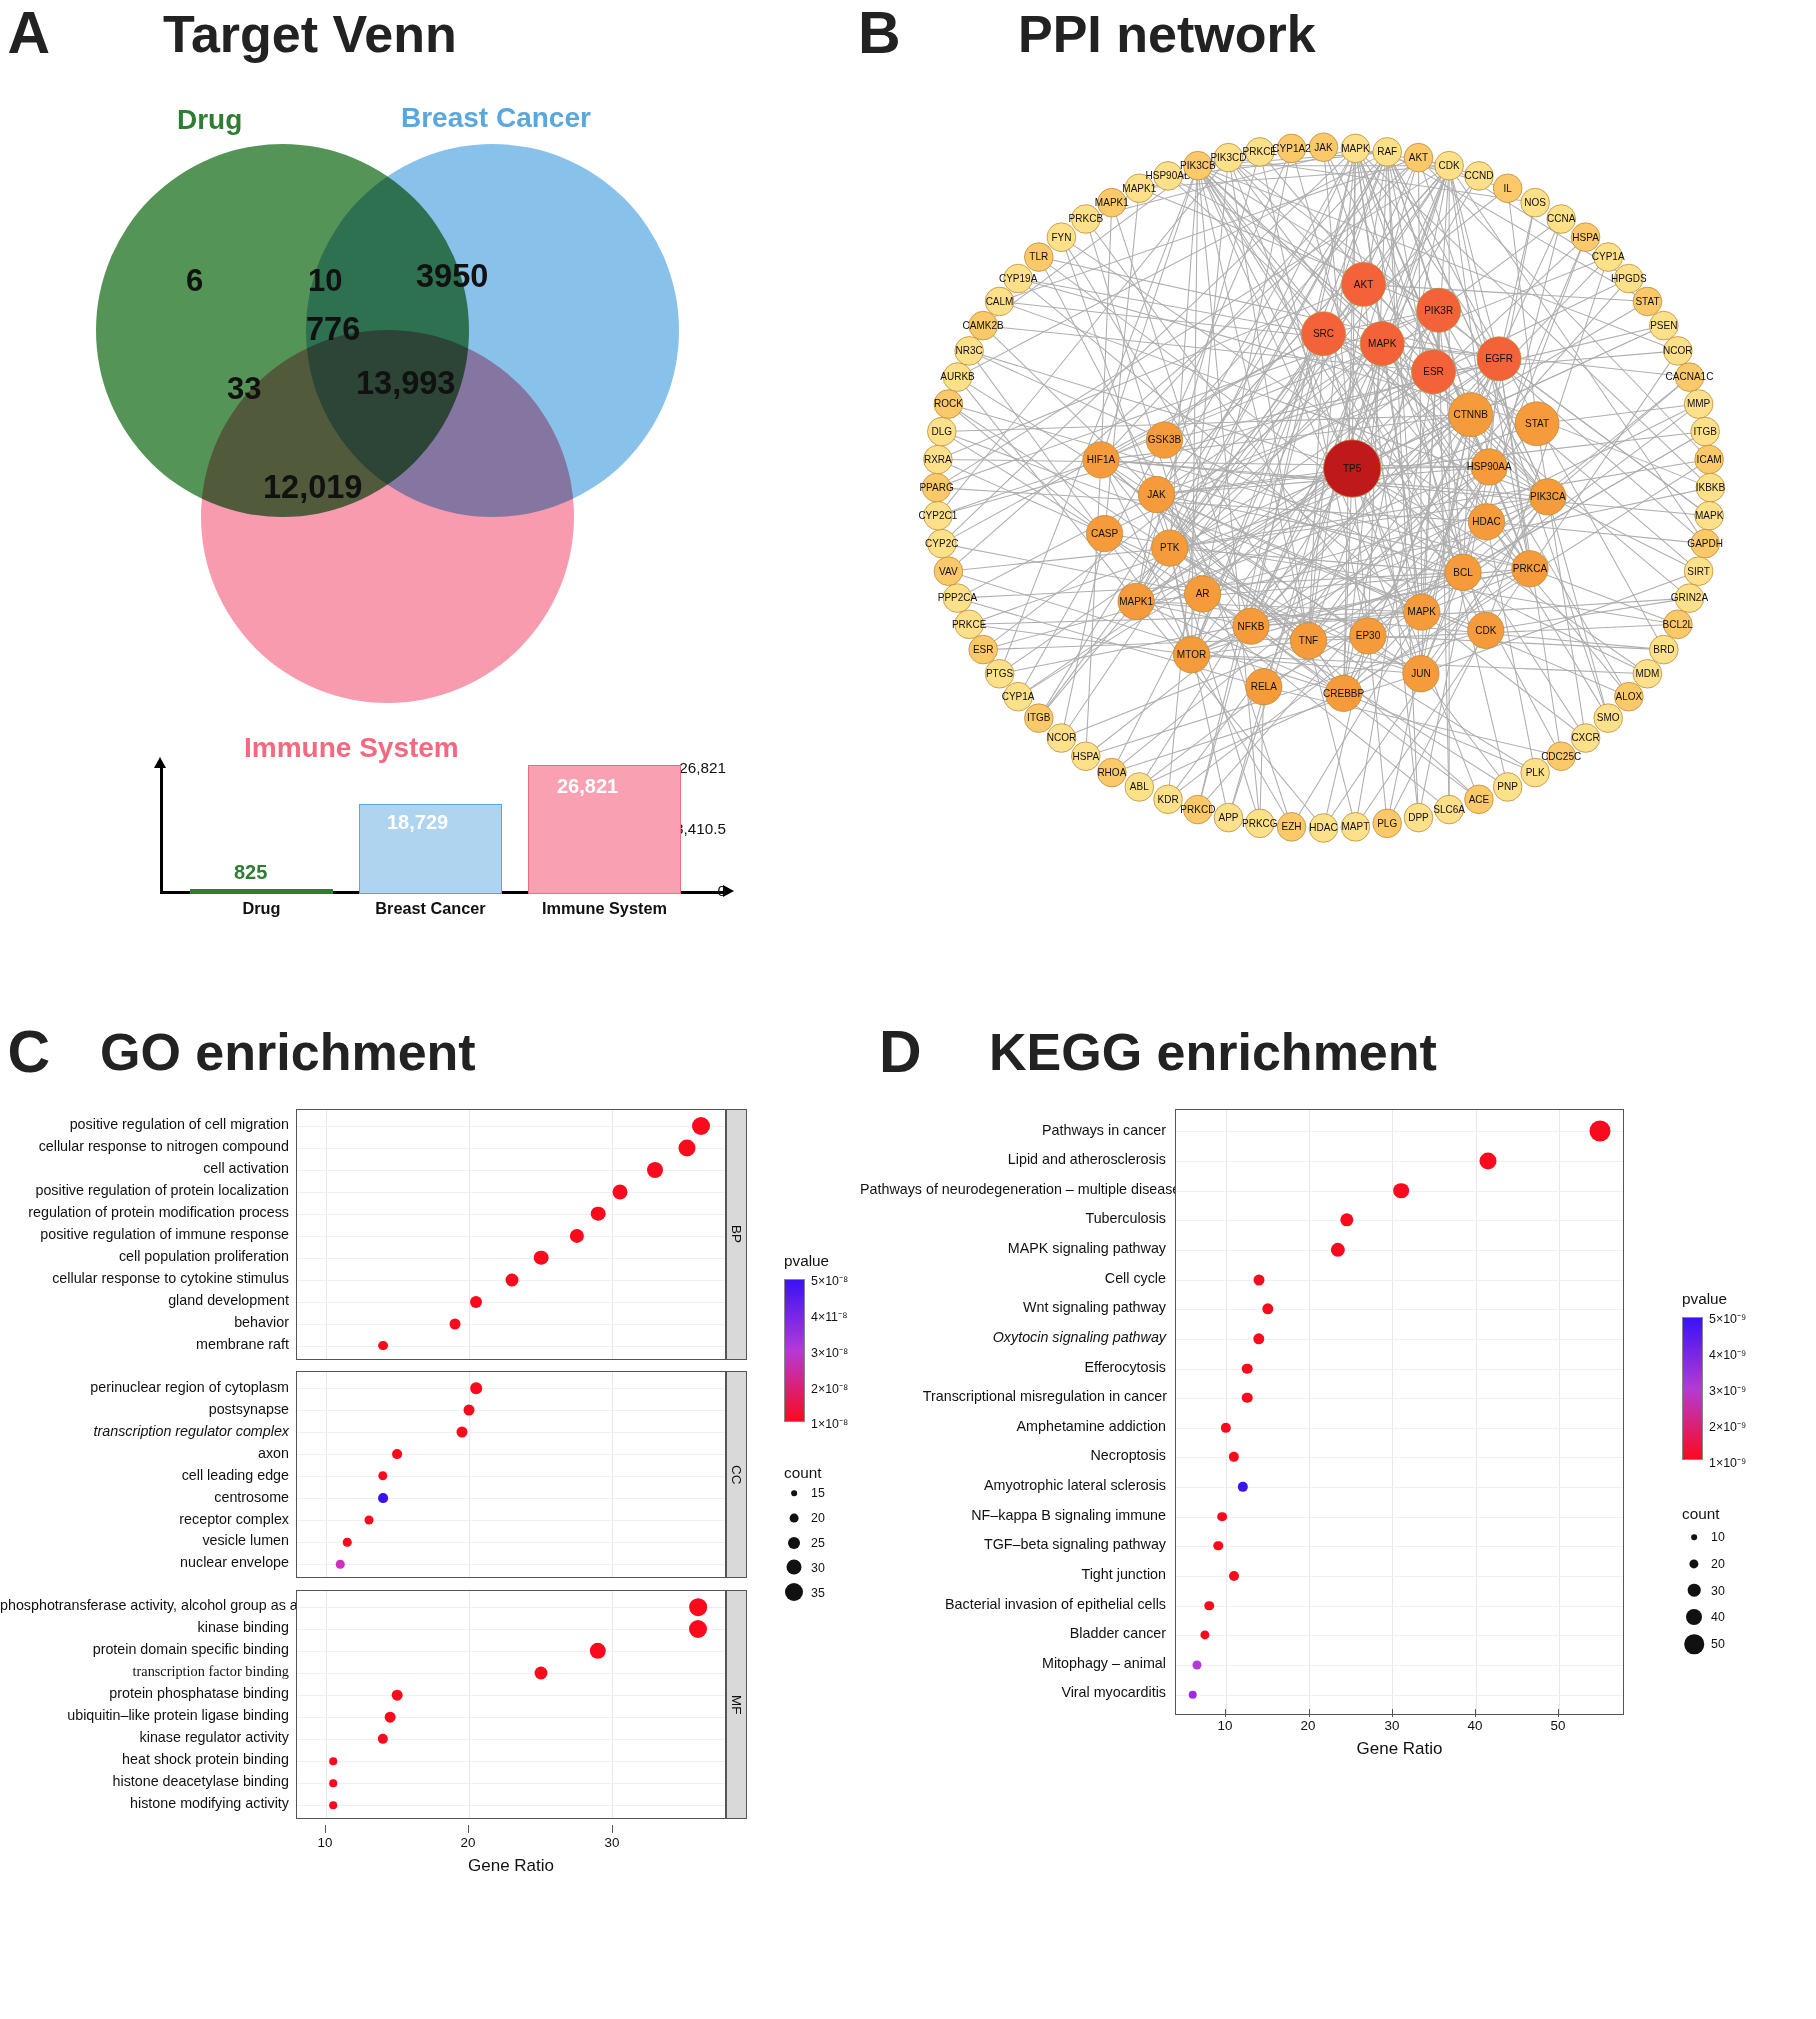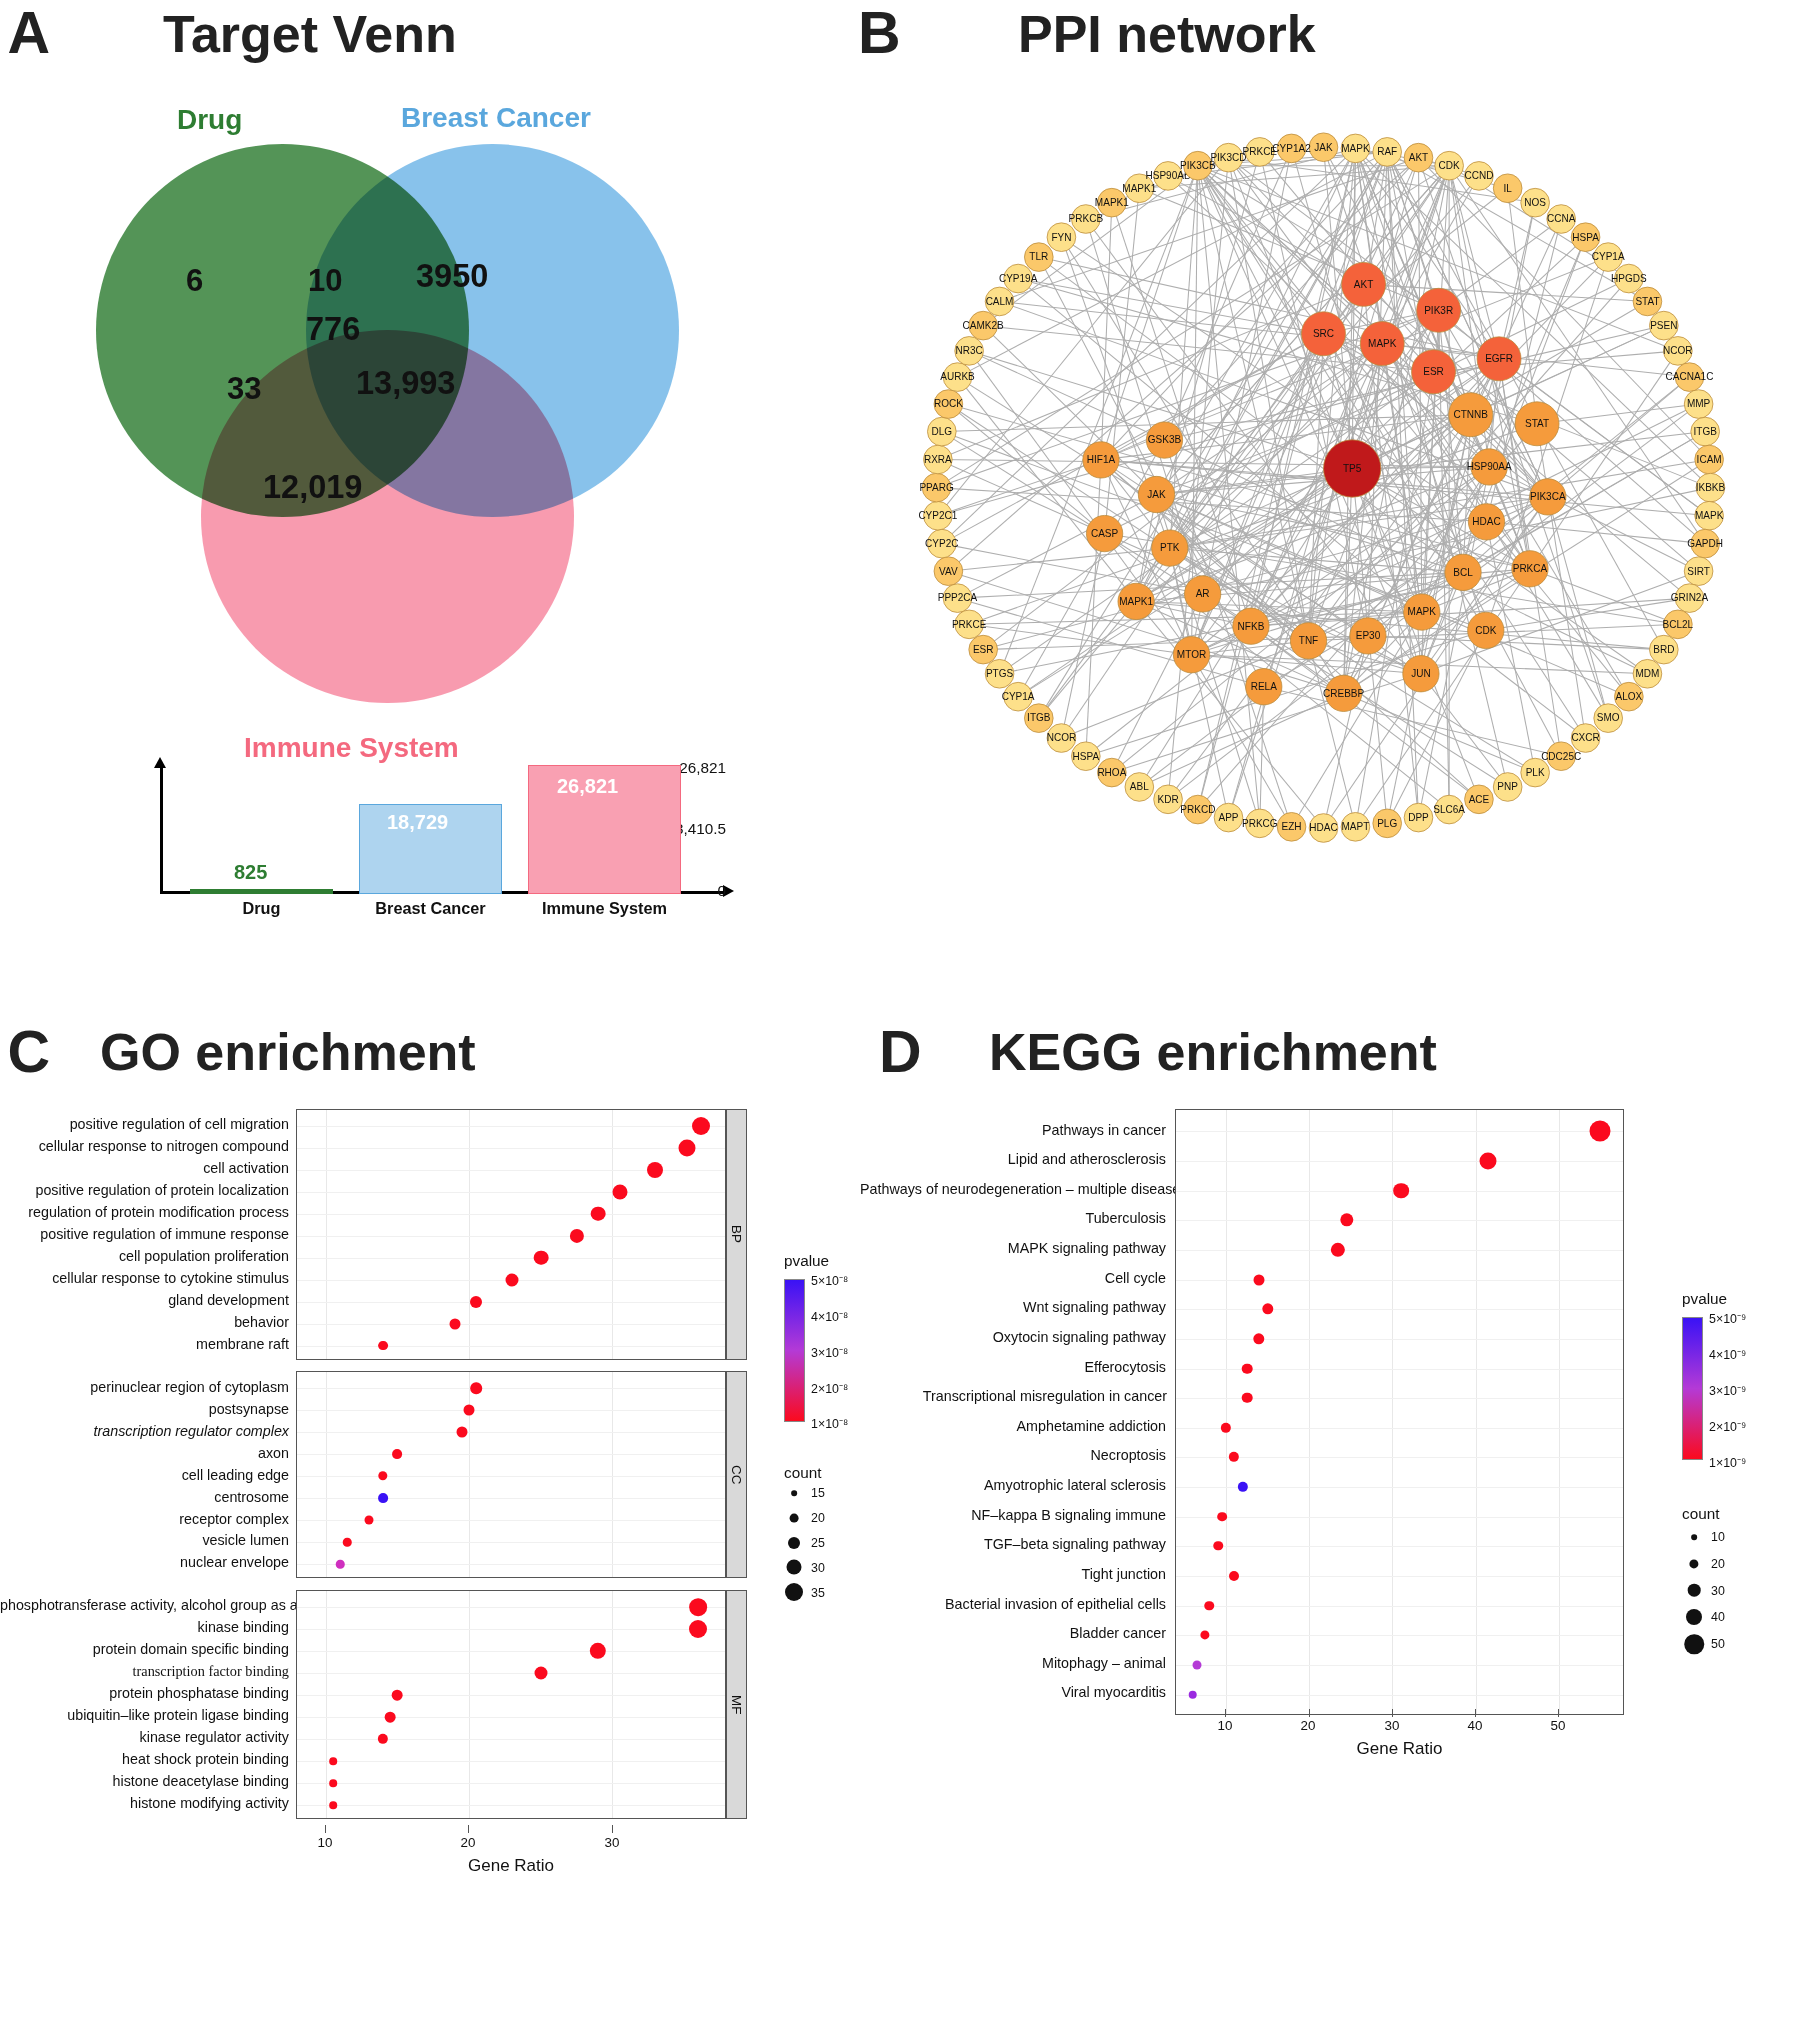--- a/index.html
+++ b/index.html
@@ -1057,21 +1057,21 @@
       <div class="tickmark" style="left: 325px; top: 726px; height: 7.6px;"></div>
       <div class="xtick-lab" style="left: 306px; top: 736px; width: 38px;">10</div>
       <div class="tickmark" style="left: 468px; top: 726px; height: 7.6px;"></div>
       <div class="xtick-lab" style="left: 449px; top: 736px; width: 38px;">20</div>
       <div class="tickmark" style="left: 612px; top: 726px; height: 7.6px;"></div>
       <div class="xtick-lab" style="left: 593px; top: 736px; width: 38px;">30</div>
       <div class="axis-title" style="left: 296px; width: 430px; top: 757px;">Gene Ratio</div>
       <div class="legend-title" style="left: 784px; top: 153px;">pvalue</div>
       <div class="legend-bar" style="left: 784px; top: 180px; height: 143px; background: linear-gradient(rgb(58, 18, 245), rgb(180, 58, 214), rgb(251, 10, 30));"></div>
       <div class="legend-tick-lab" style="left: 811px; top: 173px;">5×10⁻⁸</div>
-      <div class="legend-tick-lab" style="left: 811px; top: 209px;">4×10⁻⁸</div>
+      <div class="legend-tick-lab" style="left: 811px; top: 209px;">4×11⁻⁸</div>
       <div class="legend-tick-lab" style="left: 811px; top: 245px;">3×10⁻⁸</div>
       <div class="legend-tick-lab" style="left: 811px; top: 281px;">2×10⁻⁸</div>
       <div class="legend-tick-lab" style="left: 811px; top: 316px;">1×10⁻⁸</div>
       <div class="legend-title" style="left: 784px; top: 365px;">count</div>
       <div class="legend-dot" style="width: 5.7px; height: 5.7px; left: 794px; top: 394px;"></div>
       <div class="legend-dot-lab" style="left: 811px; top: 387px;">15</div>
       <div class="legend-dot" style="width: 8.8px; height: 8.8px; left: 794px; top: 419px;"></div>
       <div class="legend-dot-lab" style="left: 811px; top: 412px;">20</div>
       <div class="legend-dot" style="width: 12px; height: 12px; left: 794px; top: 444px;"></div>
       <div class="legend-dot-lab" style="left: 811px; top: 437px;">25</div>
@@ -1086,21 +1086,21 @@
   <div class="panel-letter">D</div>
   <div class="panel-title">KEGG enrichment</div>
   <div class="dotplot" id="kegg-plot" style="left:0; top:86px; width:956px; height:918px;">
       <div class="dp-row-label" style="left: 0px; width: 306px; top: 22.5px;">Pathways in cancer</div>
       <div class="dp-row-label" style="left: 0px; width: 306px; top: 52px;">Lipid and atherosclerosis</div>
       <div class="dp-row-label" style="left: 0px; width: 306px; top: 82px;">Pathways of neurodegeneration – multiple diseases</div>
       <div class="dp-row-label" style="left: 0px; width: 306px; top: 111px;">Tuberculosis</div>
       <div class="dp-row-label" style="left: 0px; width: 306px; top: 141px;">MAPK signaling pathway</div>
       <div class="dp-row-label" style="left: 0px; width: 306px; top: 171px;">Cell cycle</div>
       <div class="dp-row-label" style="left: 0px; width: 306px; top: 200px;">Wnt signaling pathway</div>
-      <div class="dp-row-label" style="left: 0px; width: 306px; top: 230px;">Oxytocin signaling pathway</div>
+      <div class="dp-row-label" style="left: 0px; width: 306px; top: 230px; font-style: italic;">Oxytocin signaling pathway</div>
       <div class="dp-row-label" style="left: 0px; width: 306px; top: 260px;">Efferocytosis</div>
       <div class="dp-row-label" style="left: 1px; width: 306px; top: 289px;">Transcriptional misregulation in cancer</div>
       <div class="dp-row-label" style="left: 0px; width: 306px; top: 319px;">Amphetamine addiction</div>
       <div class="dp-row-label" style="left: 0px; width: 306px; top: 348px;">Necroptosis</div>
       <div class="dp-row-label" style="left: 0px; width: 306px; top: 378px;">Amyotrophic lateral sclerosis</div>
       <div class="dp-row-label" style="left: 0px; width: 306px; top: 408px;">NF–kappa B signaling immune</div>
       <div class="dp-row-label" style="left: 0px; width: 306px; top: 437px;">TGF–beta signaling pathway</div>
       <div class="dp-row-label" style="left: 0px; width: 306px; top: 467px;">Tight junction</div>
       <div class="dp-row-label" style="left: 0px; width: 306px; top: 497px;">Bacterial invasion of epithelial cells</div>
       <div class="dp-row-label" style="left: 0px; width: 306px; top: 526px;">Bladder cancer</div>

